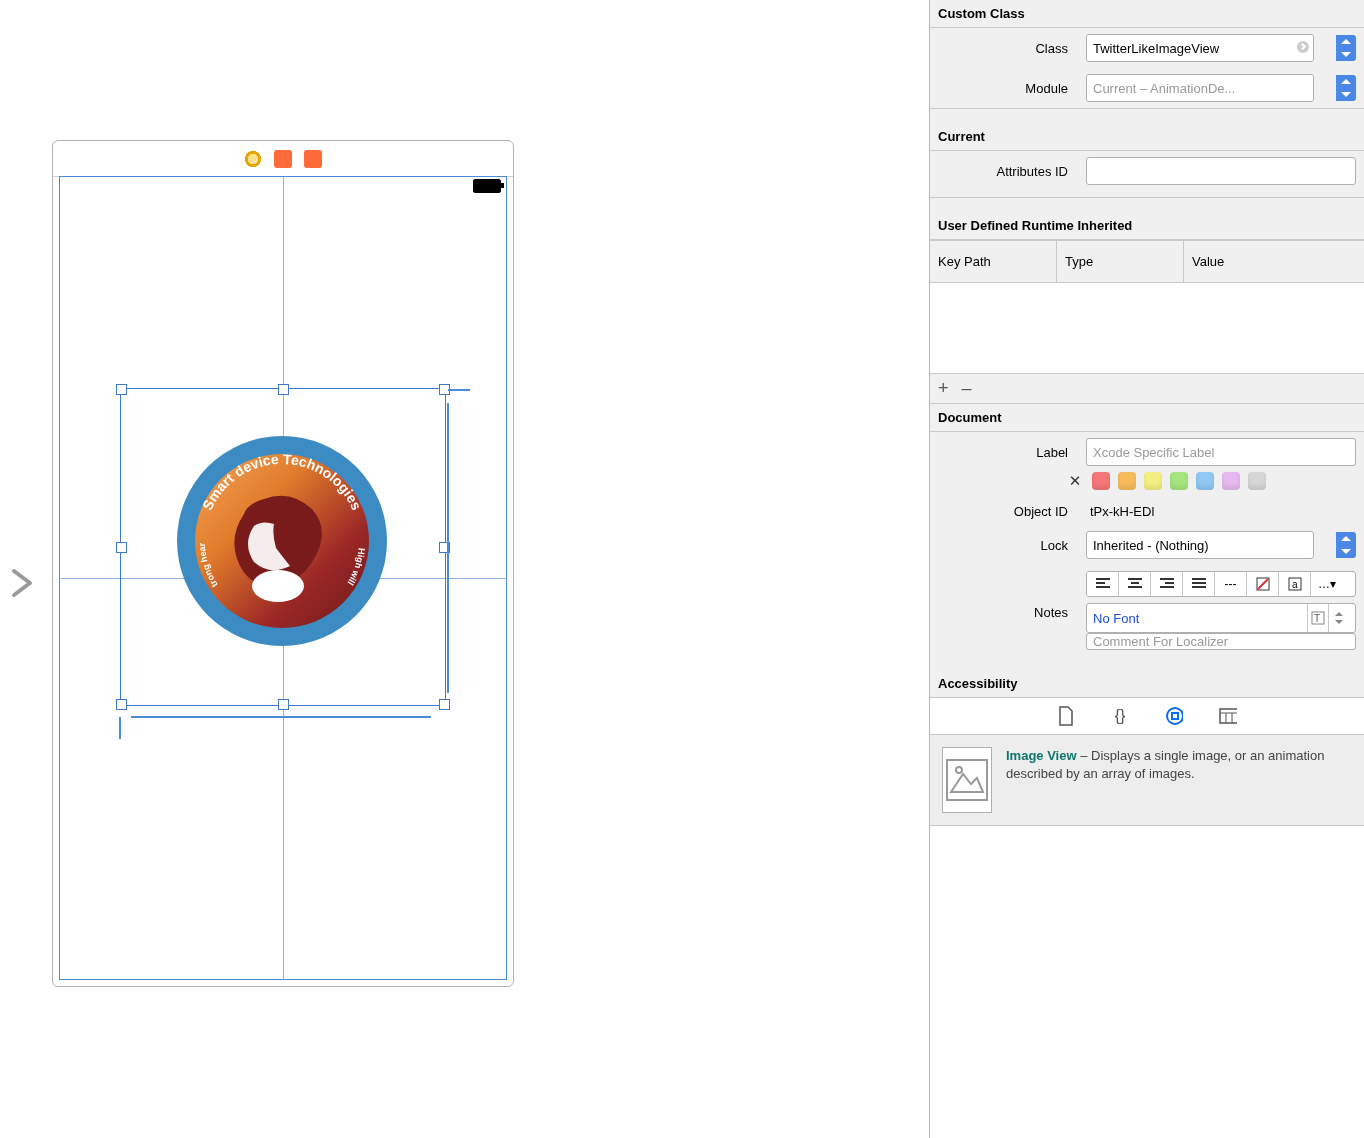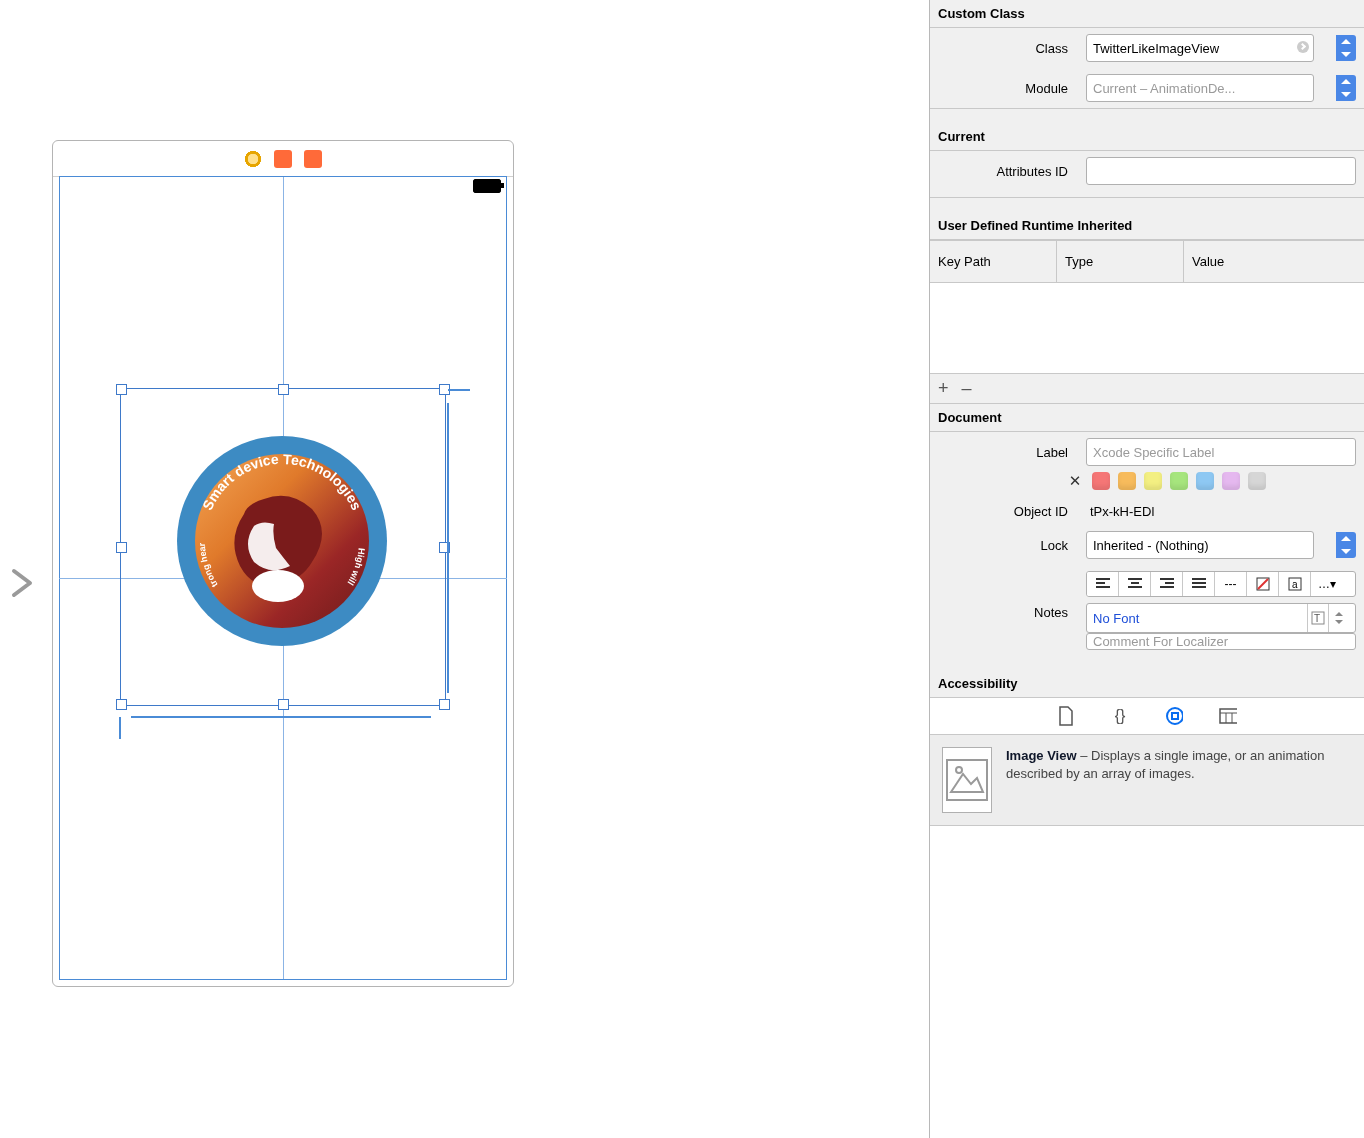--- a/index.html
+++ b/index.html
@@ -62,21 +62,21 @@
 .font-box{flex:1;height:28px;background:#fff;border:1px solid #b0b0b0;border-radius:3px;display:flex;align-items:center;padding:0 6px;margin-top:6px;}
 .font-ctl{width:20px;height:28px;border-left:1px solid #c8c8c8;display:flex;align-items:center;justify-content:center;position:relative;}
 
 .bottom-bar{height:36px;border-top:1px solid #c8c8c8;background:#fff;display:flex;align-items:center;justify-content:center;gap:36px;}
 .bottom-bar .bi{width:18px;height:18px;display:flex;align-items:center;justify-content:center;position:relative;}
 .bi.active{color:#0a6ef0;}
 .bbar-below{border-top:1px solid #c8c8c8;padding:12px;display:flex;gap:14px;background:#ededed;}
 .thumb{width:64px;height:64px;border:1px solid #b0b0b0;background:#fff;display:flex;align-items:center;justify-content:center;}
 .thumb svg{stroke:#9a9a9a;fill:none;stroke-width:2;}
 .desc{font-size:13px;color:#444;line-height:1.4;}
-.desc b{color:#0f172a;}
+.desc b{color:#0f766e;}
 </style>
 </head>
 <body>
 
 <div class="root">
 
   <div class="canvas-area">
     <div class="arrow">
       <svg width="30" height="36" viewBox="0 0 30 36">
           <path d="M6 6 L22 18 L6 30" fill="none" stroke="#9a9a9a" stroke-width="4" stroke-linecap="round" stroke-linejoin="round"></path>

